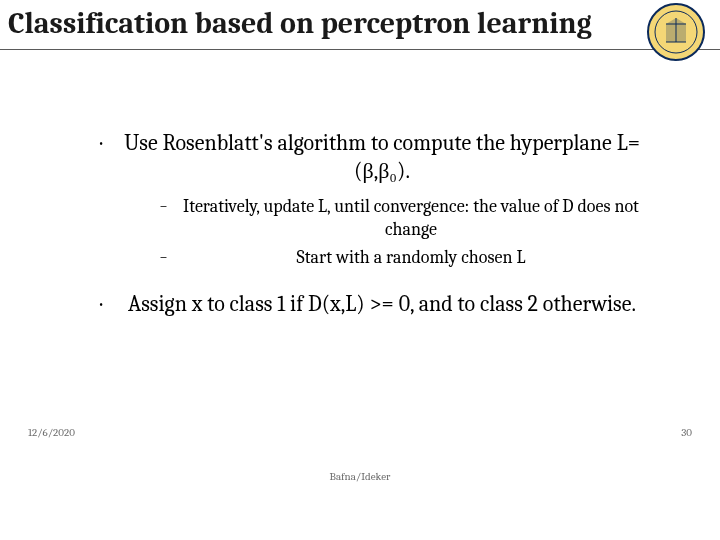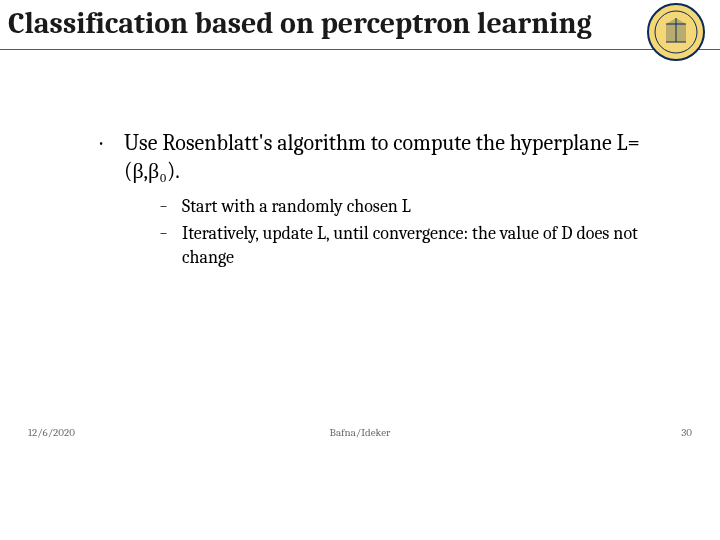--- a/index.html
+++ b/index.html
@@ -37,20 +37,21 @@
     width: 60px;
     height: 60px;
   }
   .content {
     padding: 80px 80px 0 98px;
   }
   ul.level1 {
     list-style: none;
     padding: 0;
     margin: 0;
+    text-align: center;
   }
   ul.level1 > li {
     position: relative;
     padding-left: 26px;
     margin-bottom: 14px;
     font-size: 22px;
     line-height: 1.25;
   }
   ul.level1 > li::before {
     content: "•";
@@ -83,21 +84,21 @@
   .footer {
     position: absolute;
     bottom: 14px;
     left: 0;
     width: 100%;
     font-size: 11px;
     color: #6b6b6b;
     font-family: Cambria, Georgia, serif;
   }
   .footer-date { position: absolute; left: 28px; }
-  .footer-author { position: absolute; left: 0; right: 0; text-align: center; }
+  .footer-author { position: absolute; left: 0; right: 0; text-align: center; margin-top: 44px; }
   .footer-page { position: absolute; right: 28px; }
 </style>
 </head>
 <body>
 
 <div class="slide">
 
   <div class="title-bar">
     <div class="title-text">Classification based on perceptron learning</div>
     <div class="seal">
@@ -110,26 +111,29 @@
       </svg>
     </div>
   </div>
 
   <div class="content">
     <ul class="level1">
       <li>
         <span>Use Rosenblatt's algorithm to compute the hyperplane L=(β,β₀).</span>
         <ul class="level2">
           <li>
+            <span>Iteratively, update L, until convergence: the value of D does not change</span>
+          </li>
+          <li>
             <span>Start with a randomly chosen L</span>
           </li>
-          <li>
-            <span>Iteratively, update L, until convergence: the value of D does not change</span>
-          </li>
         </ul>
+      </li>
+      <li>
+        <span>Assign x to class 1 if D(x,L) &gt;= 0, and to class 2 otherwise.</span>
       </li>
     </ul>
   </div>
 
   <div class="footer">
     <span class="footer-date">12/6/2020</span>
     <span class="footer-author">Bafna/Ideker</span>
     <span class="footer-page">30</span>
   </div>
 

